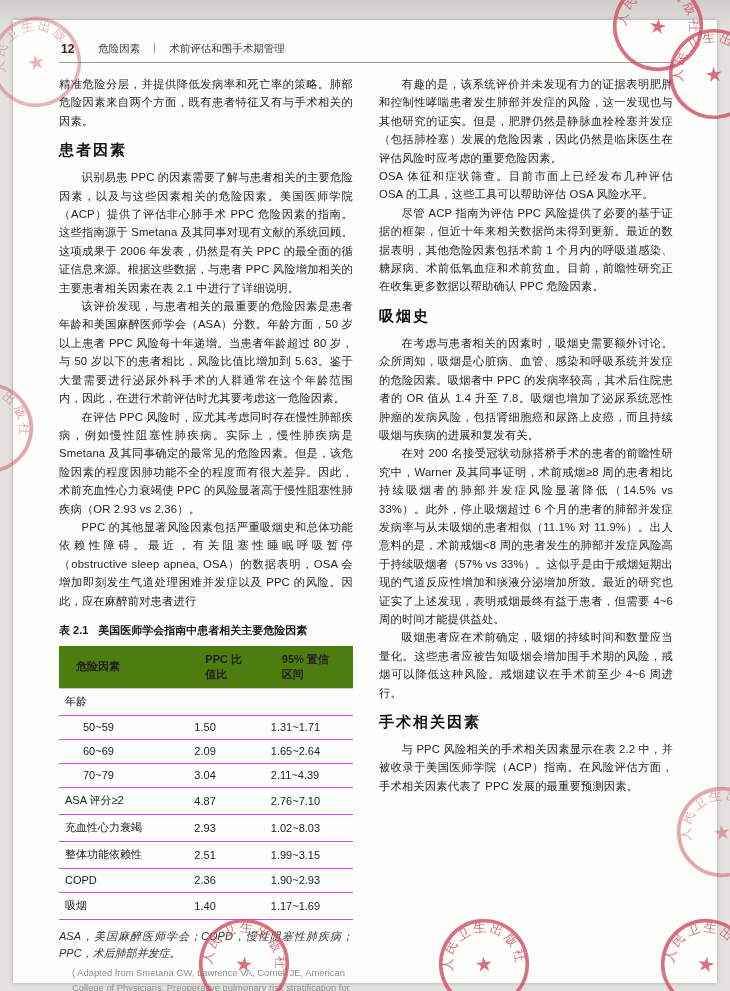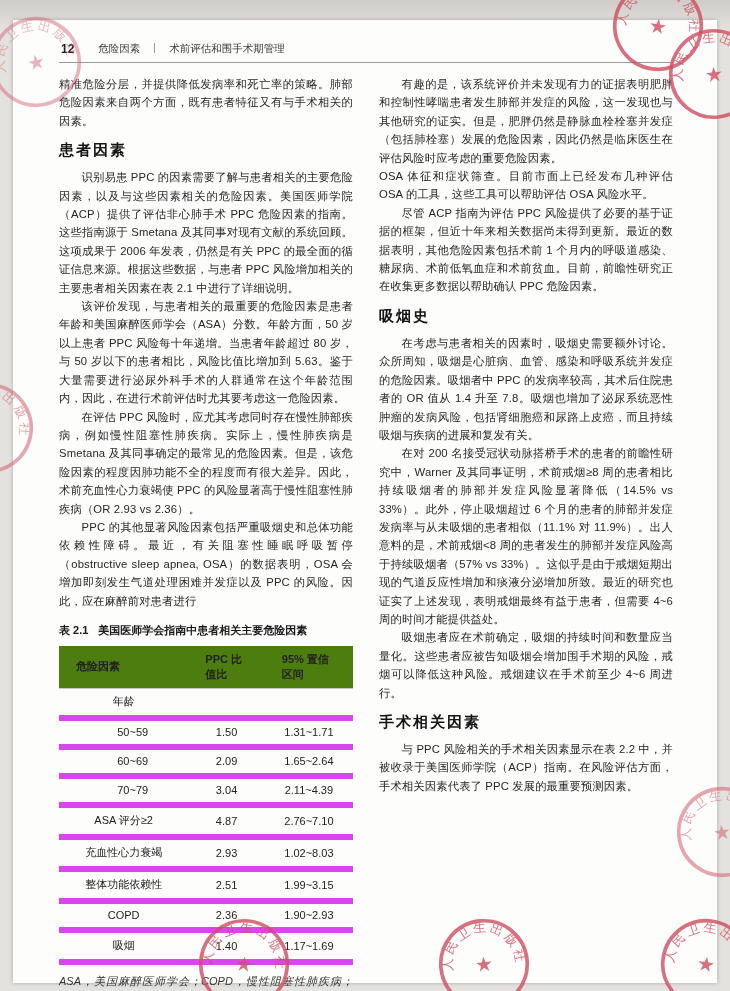--- a/index.html
+++ b/index.html
@@ -23,21 +23,21 @@
 
   p.para { font-size:11.3px; line-height:1.63; text-align:justify; letter-spacing:.15px; color:#262626; }
   p.indent { text-indent:2em; }
   h2.sect { font-size:15px; font-weight:700; letter-spacing:2px; color:#141414; margin:11px 0 8px 0; }
 
   
   .tbl-caption { margin:13px 0 8px 0; font-size:11px; font-weight:700; color:#1a1a1a; }
   .tbl-caption .lbl { margin-right:10px; }
   table.risk { width:100%; border-collapse:collapse; margin-top:7px; font-size:11px; color:#222; }
   table.risk th { background:#4d7c0f; font-weight:700; text-align:left; padding:6px 17px; border-bottom:1px solid #c9c7c2; }
-  table.risk td { padding:5.5px 6px; border-bottom:6px solid #d946ef;text-align:center; }
+  table.risk td { padding:5.5px 6px; border-bottom:1px solid #d946ef; }
   table.risk tr.group td { font-weight:400; }
   table.risk tr.sub td:first-child { padding-left:24px; }
   .tbl-foot { margin-top:8px; font-size:11px; line-height:1.55; color:#333; text-align:justify;font-style:italic; }
   .tbl-cite { margin-top:4px; padding-left:13px; font-size:9.4px; line-height:1.55; color:#8e8e8e; text-align:left; }
 
   
   .stamp { position:absolute; width:92px; height:92px; color:#d3606f; opacity:.55; pointer-events:none; }
   .stamp.bright { opacity:.8; color:#cf4f60; }
   .s1 { left:-10px; top:16px; transform:rotate(-12deg); opacity:.45; }
   .s2 { left:612px; top:-20px; transform:rotate(8deg); }

